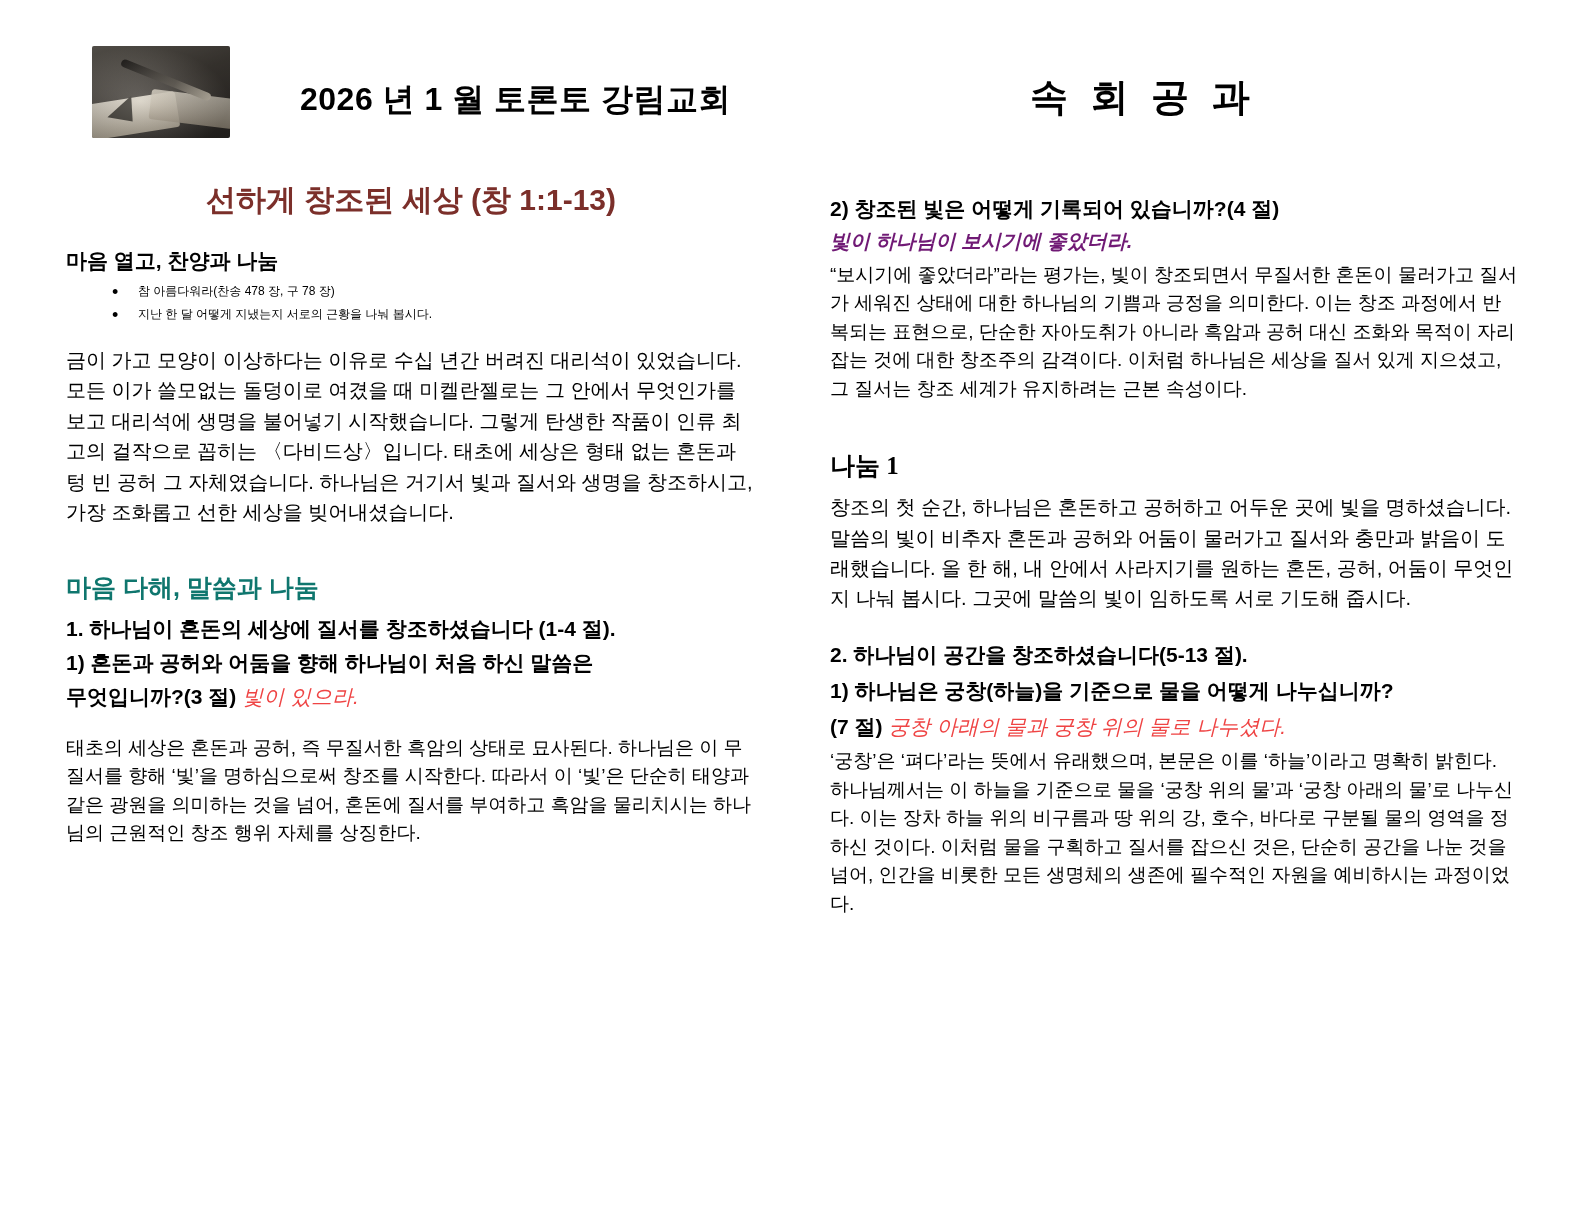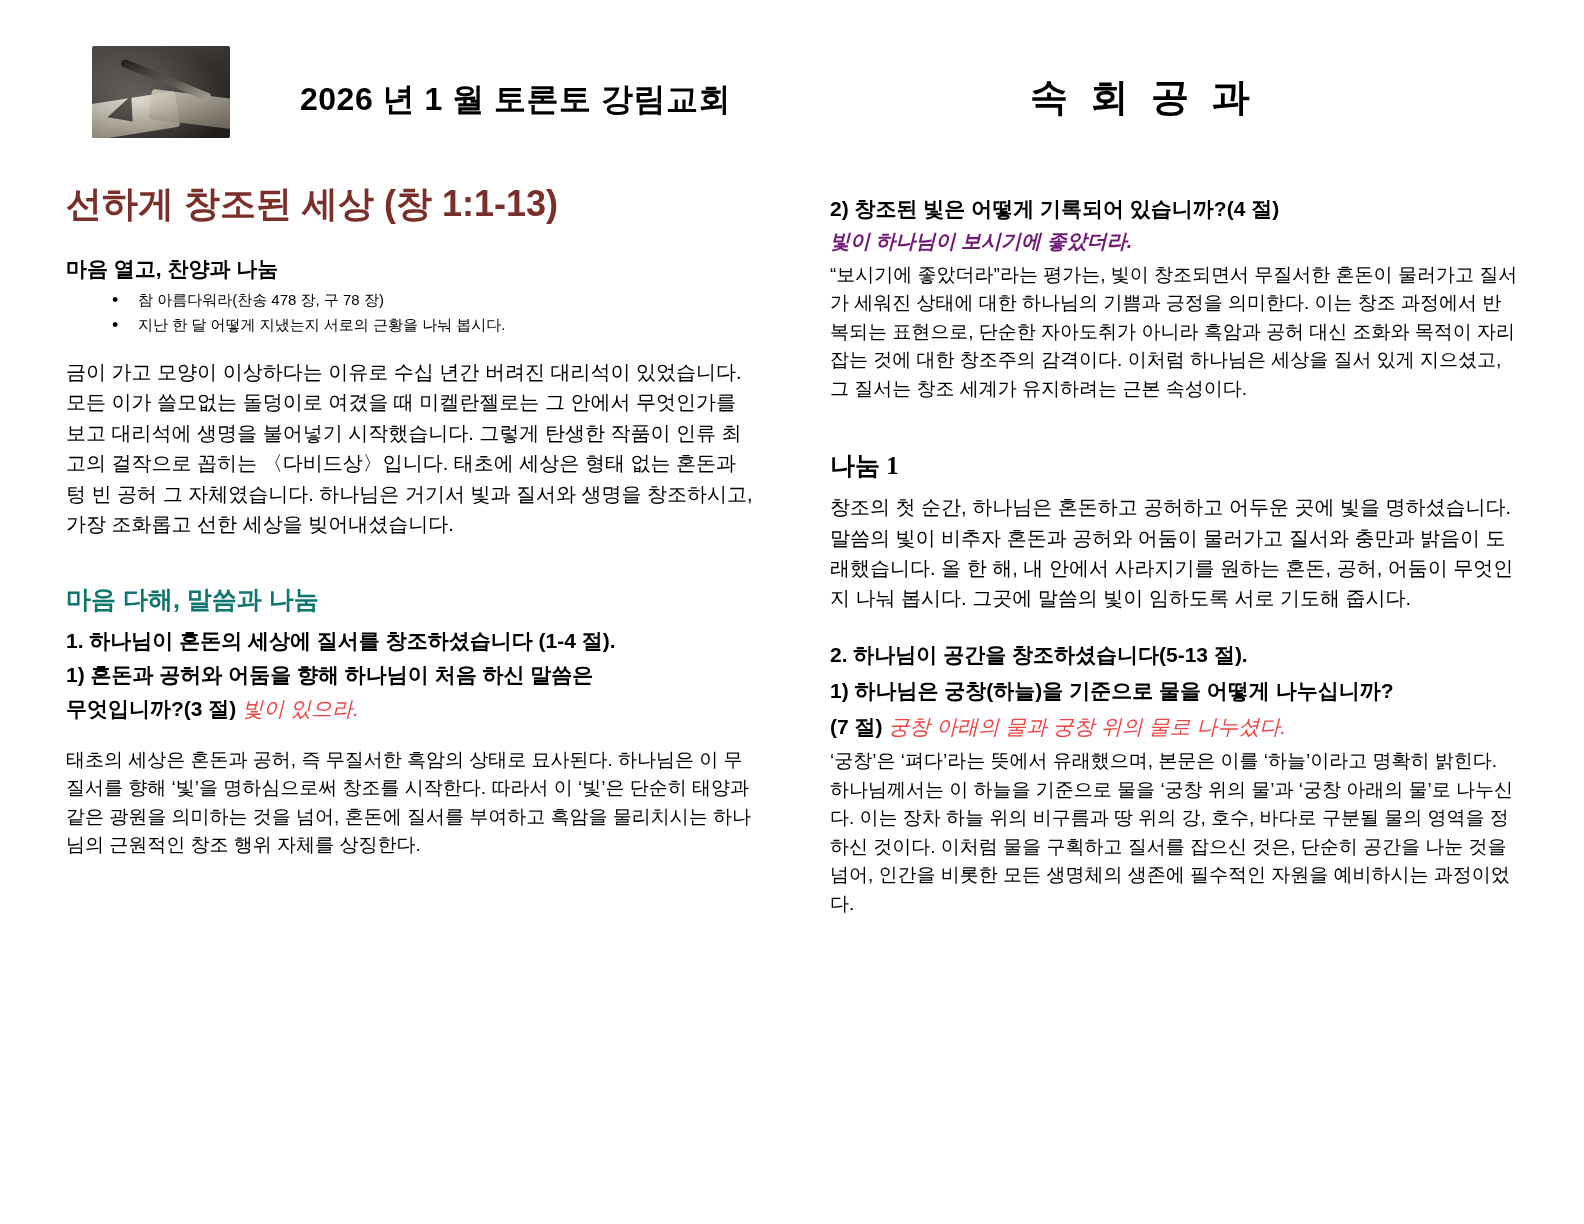--- a/index.html
+++ b/index.html
@@ -121,37 +121,37 @@
     left: 66px;
     width: 690px;
   }
   .col-right {
     left: 830px;
     width: 690px;
   }
 
   .section-title {
     color: #7b2f2a;
-    font-size: 36px;
-    font-weight: 700;
-    text-align: left;
+    font-size: 30px;
+    font-weight: 700;
+    text-align: center;
     margin: 30px 0 26px 0;
   }
   .h-bold {
     font-size: 21px;
     font-weight: 700;
     margin: 0 0 8px 0;
   }
   ul.bullets {
     margin: 4px 0 0 0;
     padding-left: 46px;
     list-style: none;
   }
   ul.bullets li {
-    font-size: 15px;
+    font-size: 12px;
     margin: 6px 0;
     position: relative;
     padding-left: 26px;
   }
   ul.bullets li::before {
     content: "•";
     position: absolute;
     left: 0;
     top: -1px;
     font-size: 18px;

